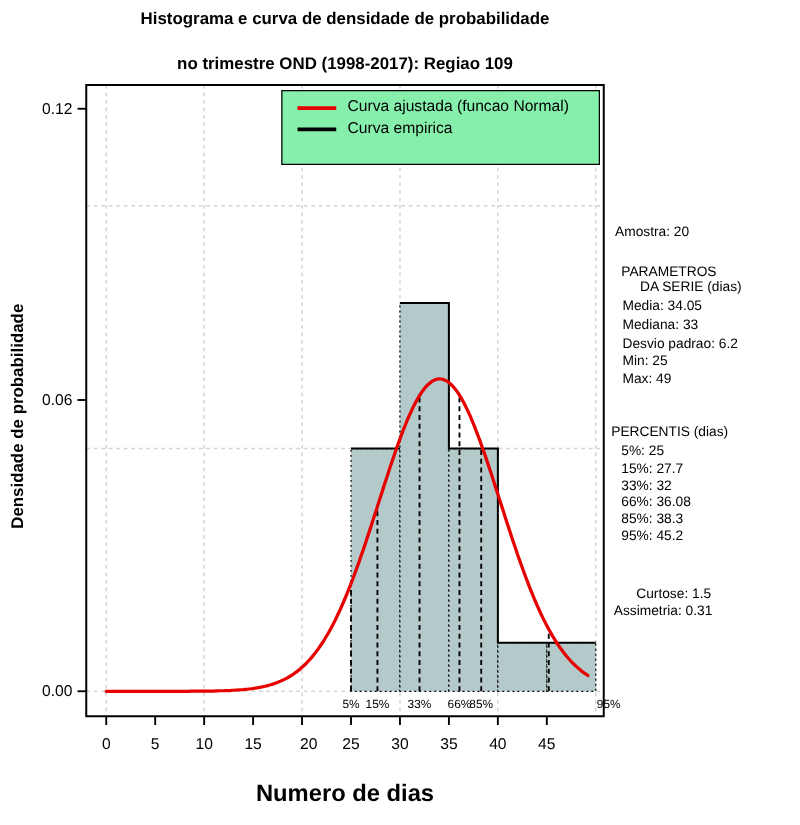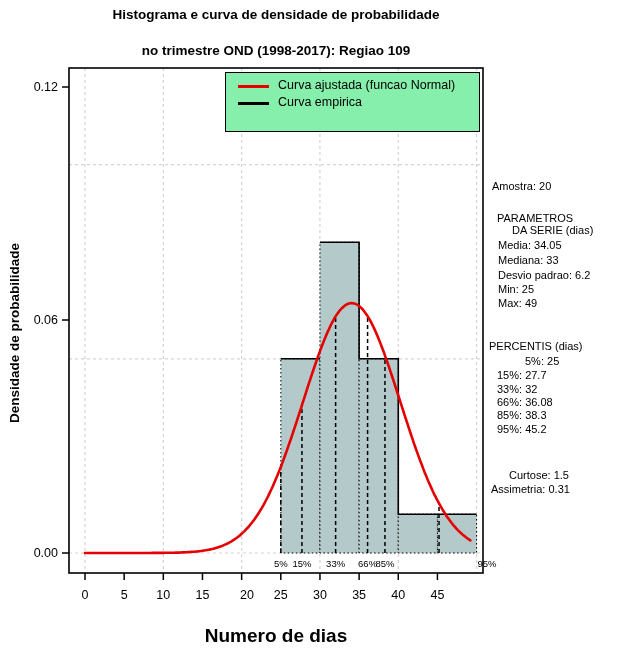--- a/index.html
+++ b/index.html
@@ -83,21 +83,21 @@
   <div id="stats-panel">
       <div class="stat-line" style="left: 492px; top: 180px;">Amostra: 20</div>
       <div class="stat-line" style="left: 497px; top: 212px;">PARAMETROS</div>
       <div class="stat-line" style="left: 512px; top: 224px;">DA SERIE (dias)</div>
       <div class="stat-line" style="left: 498px; top: 239px;">Media: 34.05</div>
       <div class="stat-line" style="left: 498px; top: 254px;">Mediana: 33</div>
       <div class="stat-line" style="left: 498px; top: 269px;">Desvio padrao: 6.2</div>
       <div class="stat-line" style="left: 498px; top: 283px;">Min: 25</div>
       <div class="stat-line" style="left: 498px; top: 297px;">Max: 49</div>
       <div class="stat-line" style="left: 489px; top: 340px;">PERCENTIS (dias)</div>
-      <div class="stat-line" style="left: 497px; top: 355px; margin-left: 28px;">5%: 25</div>
+      <div class="stat-line" style="left: 497px; top: 355px;">5%: 25</div>
       <div class="stat-line" style="left: 497px; top: 369px;">15%: 27.7</div>
       <div class="stat-line" style="left: 497px; top: 383px;">33%: 32</div>
       <div class="stat-line" style="left: 497px; top: 396px;">66%: 36.08</div>
       <div class="stat-line" style="left: 497px; top: 409px;">85%: 38.3</div>
       <div class="stat-line" style="left: 497px; top: 423px;">95%: 45.2</div>
       <div class="stat-line" style="left: 509px; top: 469px;">Curtose: 1.5</div>
       <div class="stat-line" style="left: 491px; top: 483px;">Assimetria: 0.31</div>
     </div>
 
   <div class="abs xlab" style="top:625px">Numero de dias</div>

